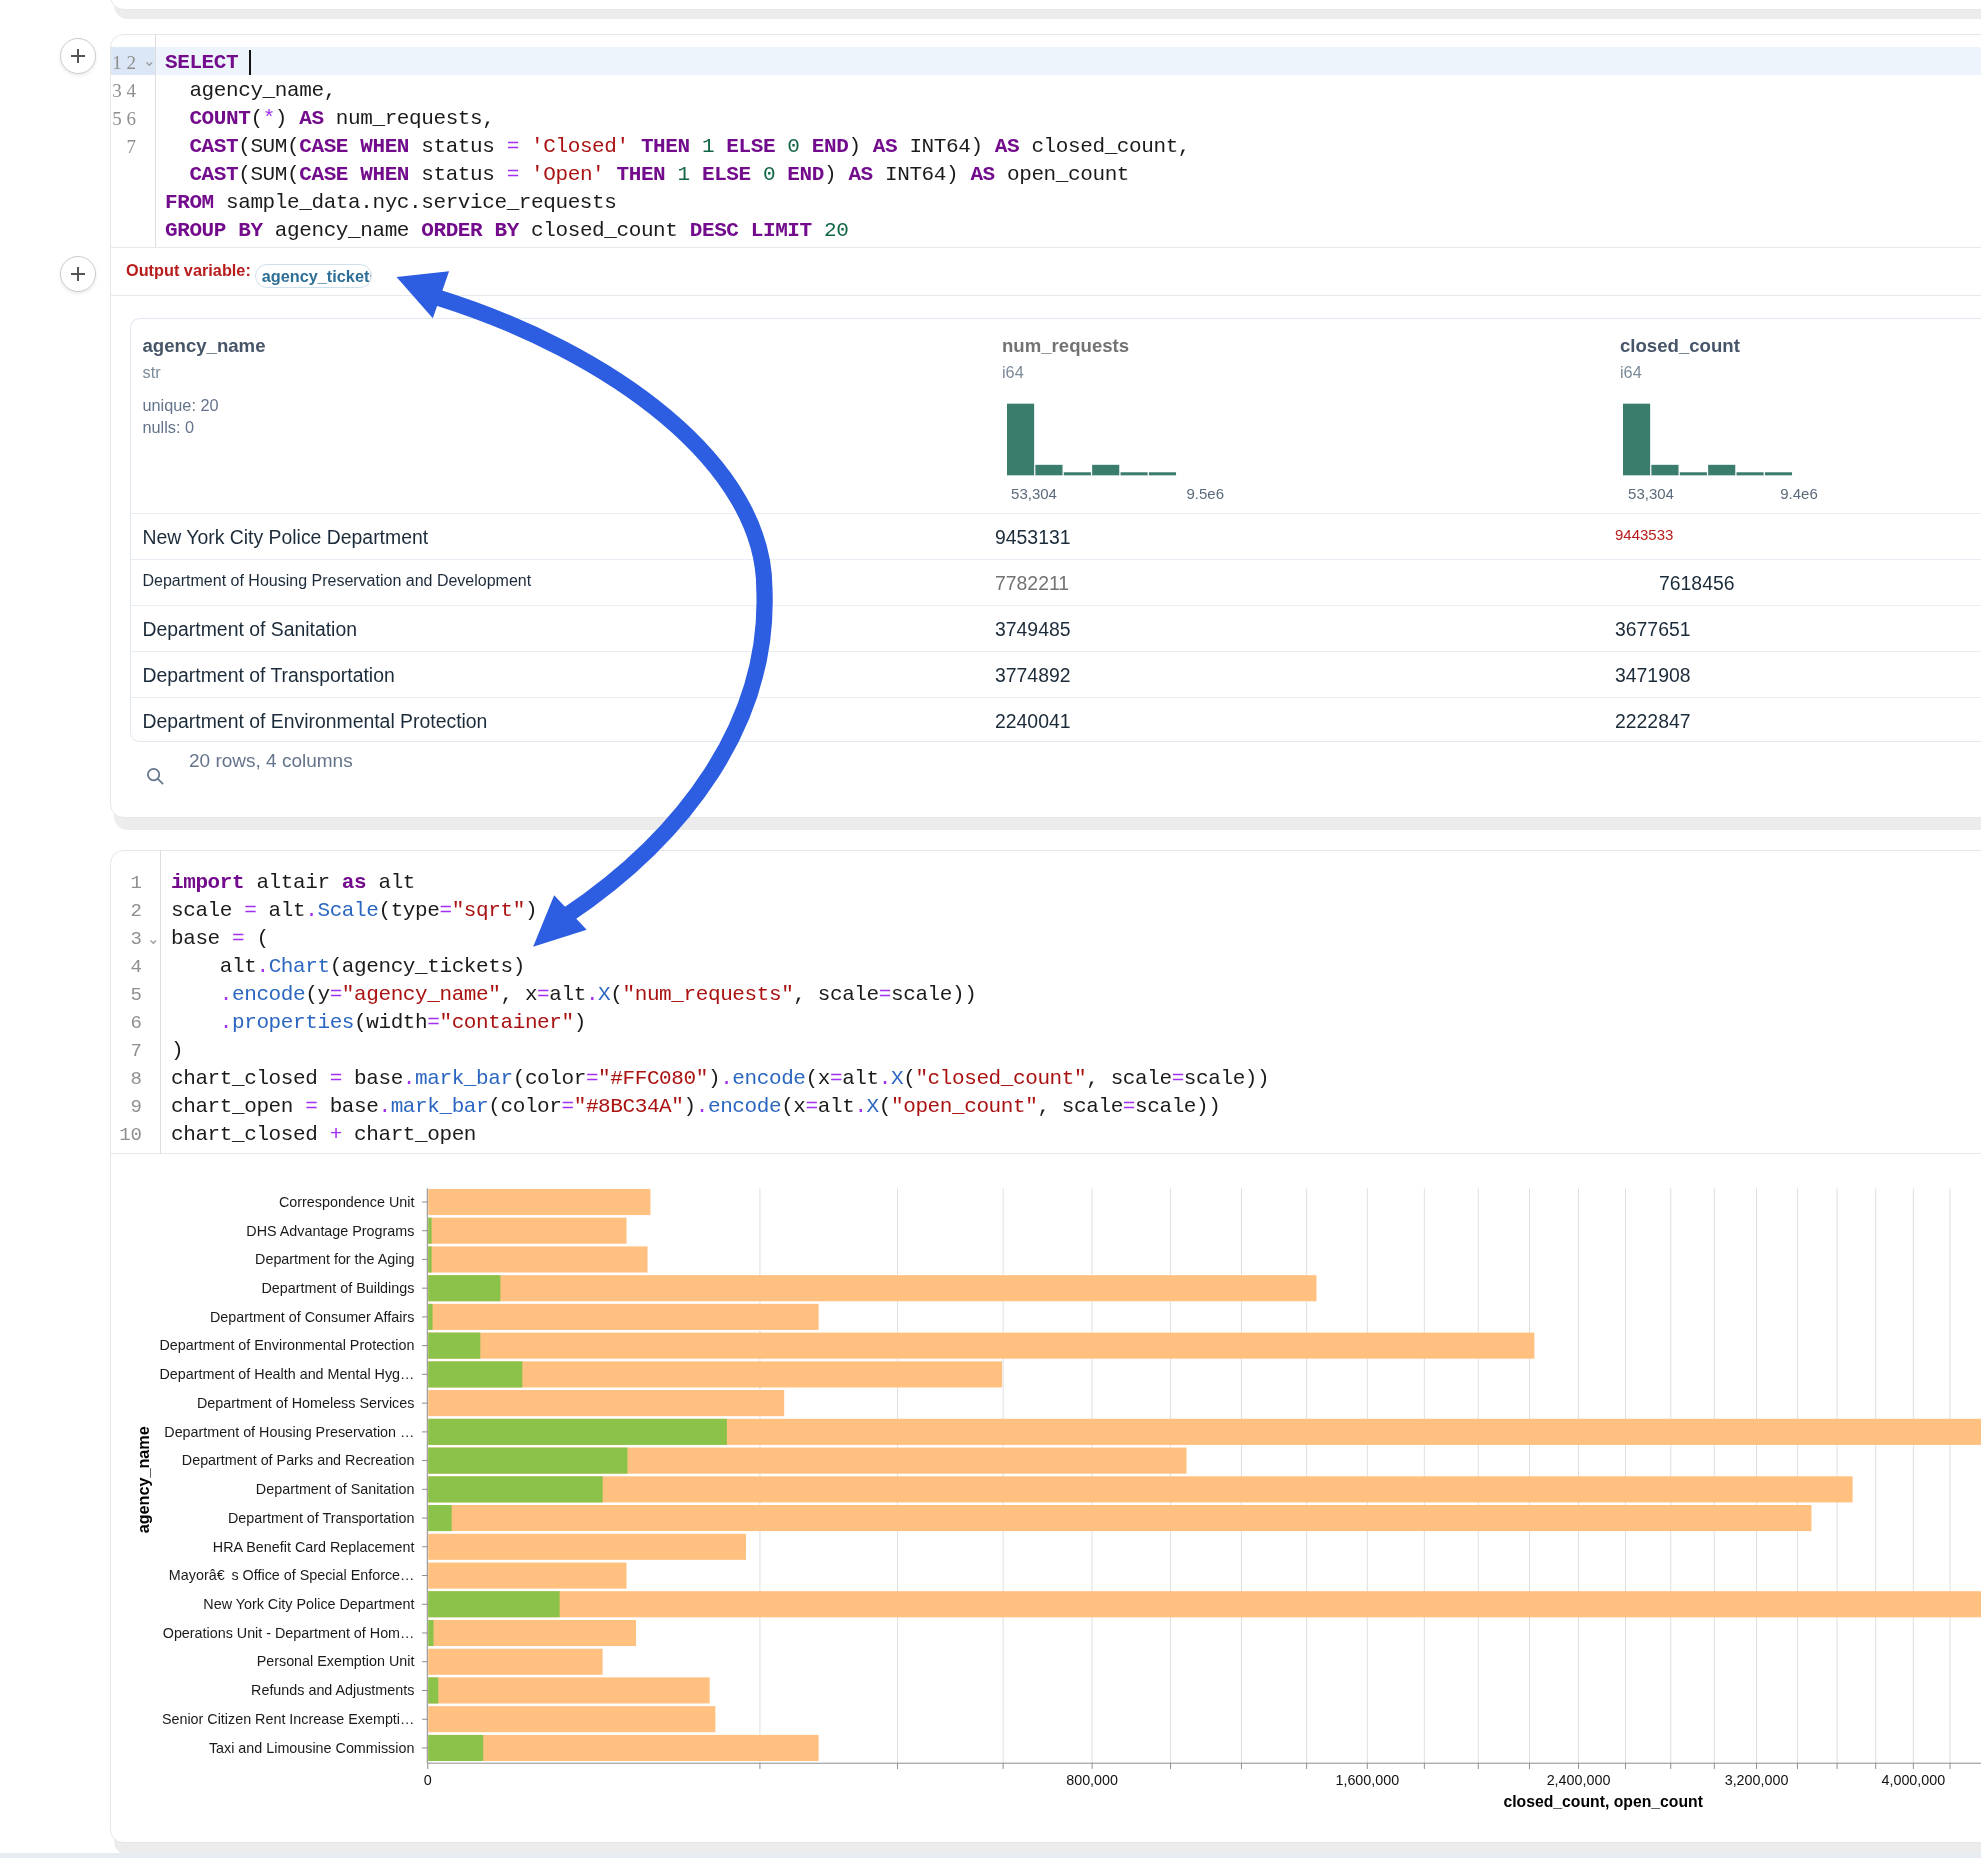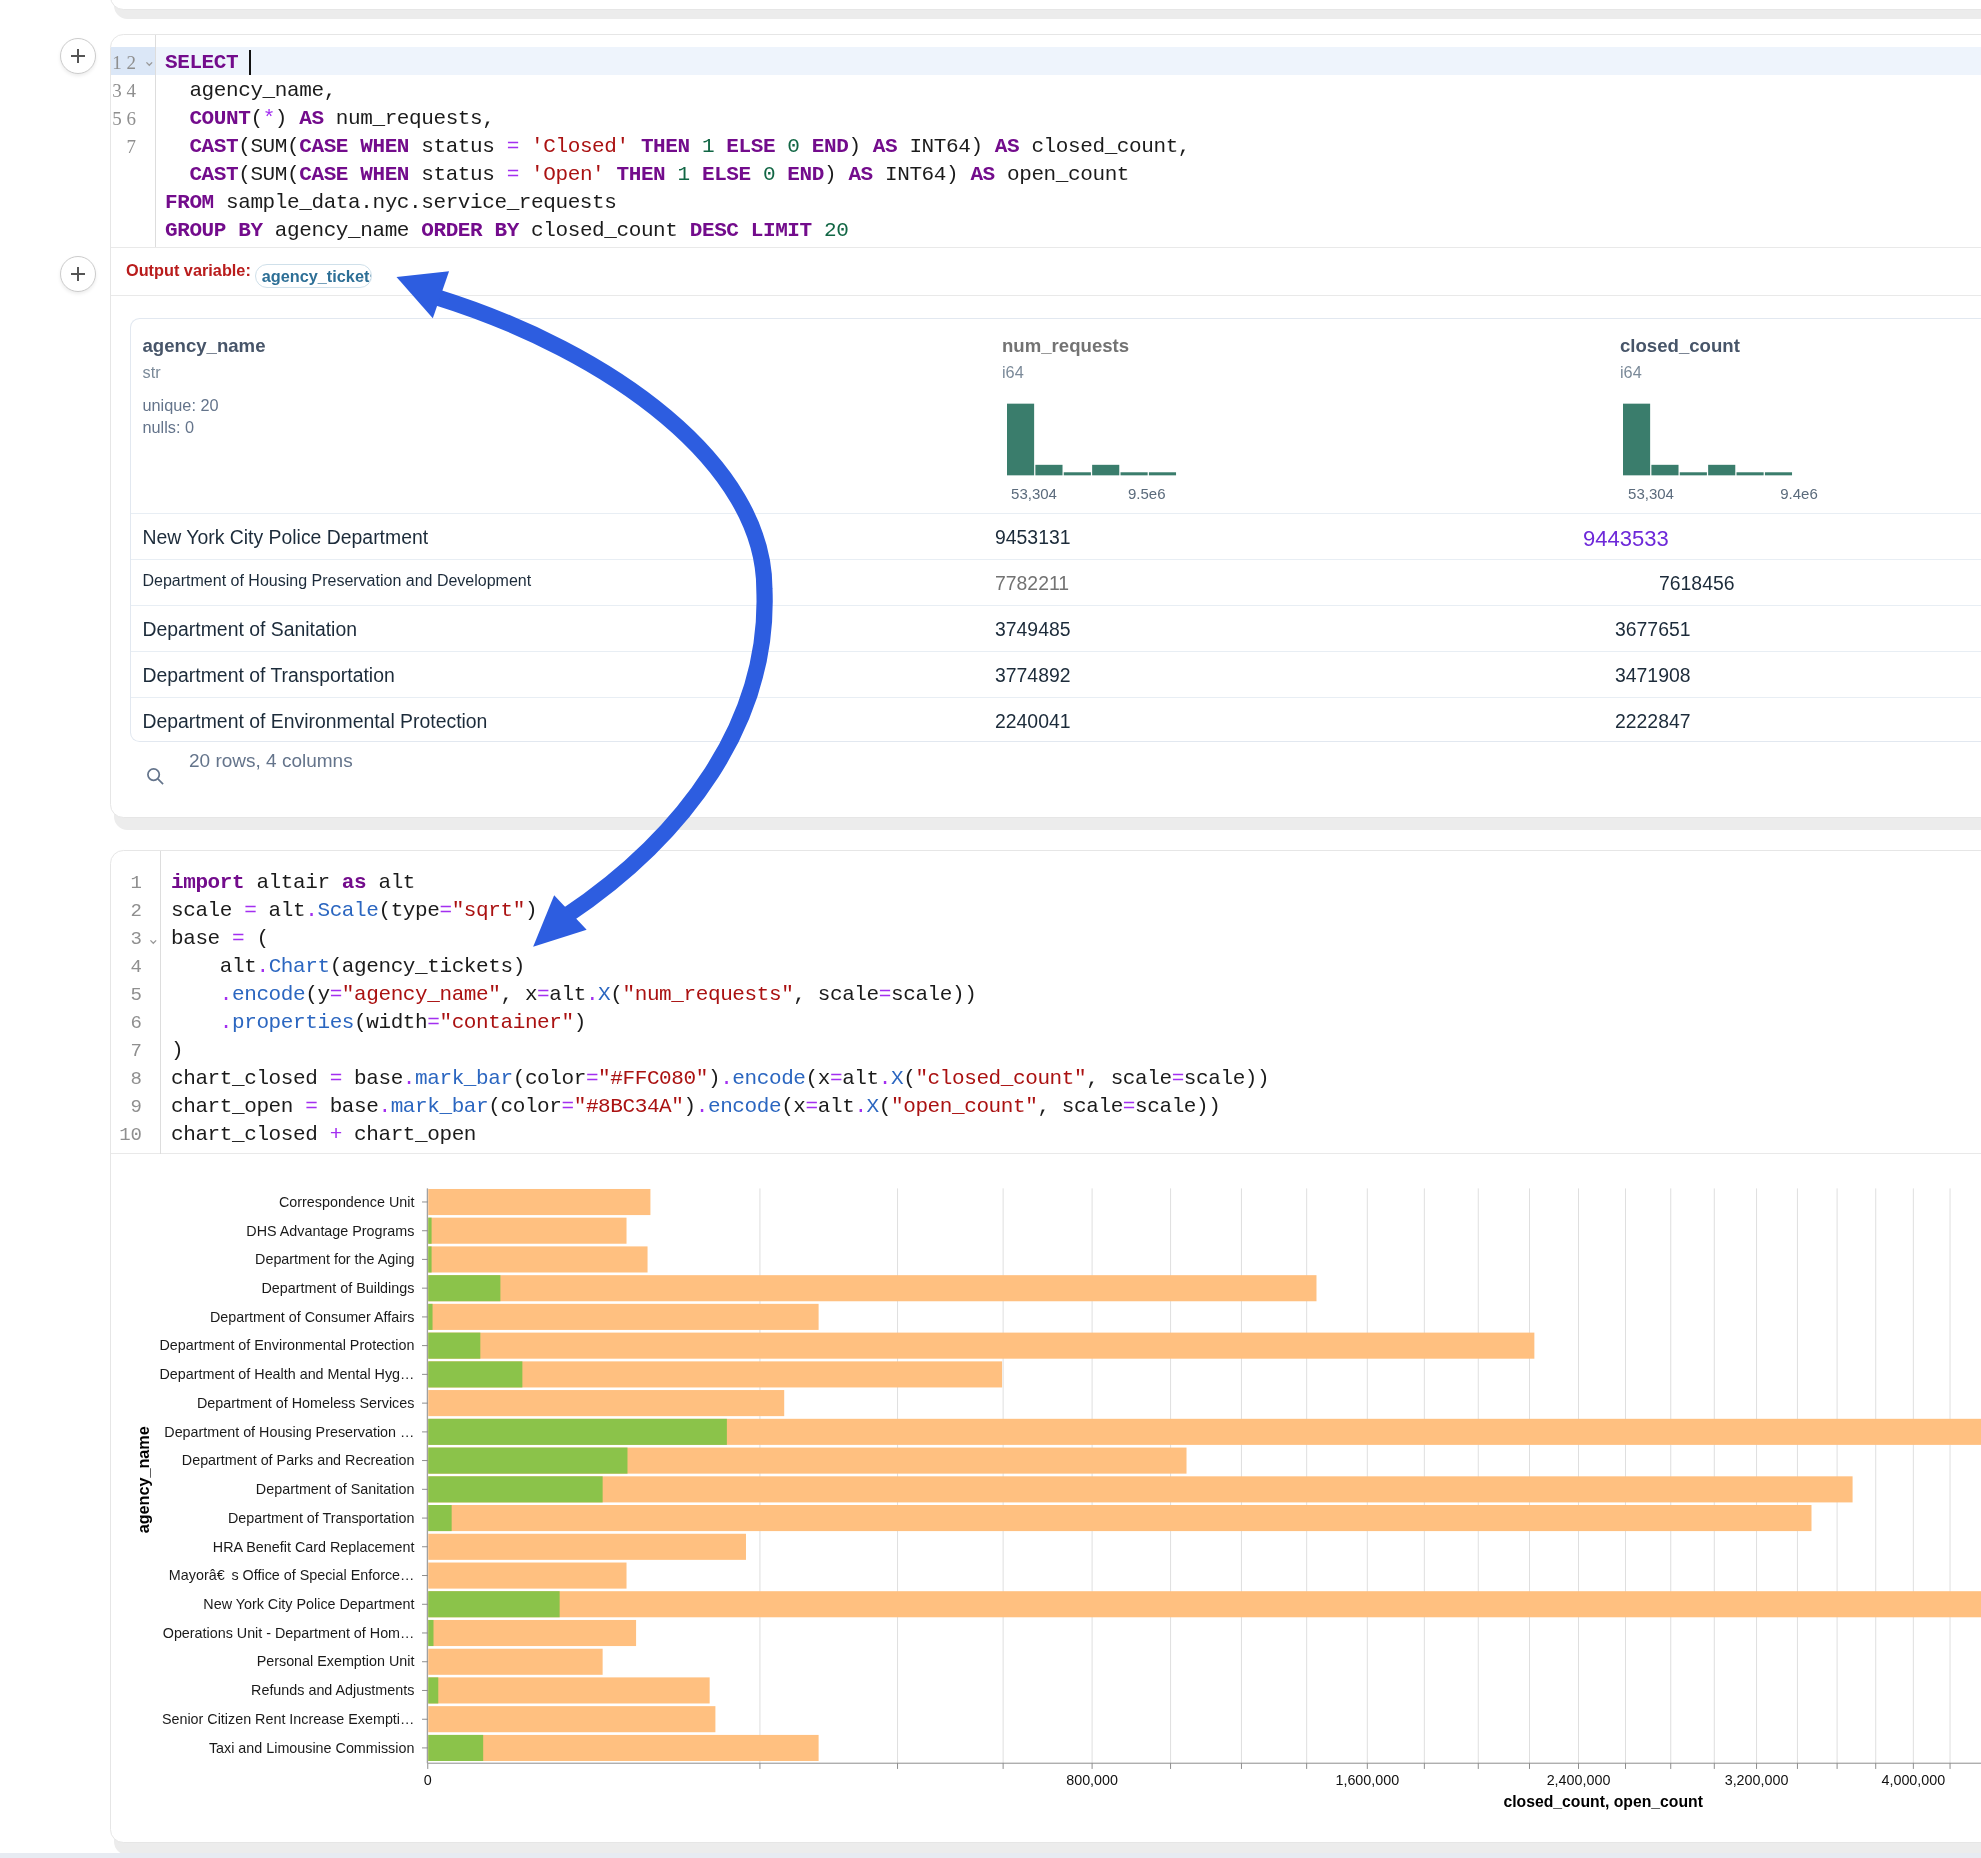--- a/index.html
+++ b/index.html
@@ -92,21 +92,21 @@
           <rect x="59.4" y="72.3" width="28.4" height="3.2"></rect>
             <rect x="89.1" y="64.5" width="28.4" height="11"></rect>
           <rect x="118.8" y="72.3" width="28.4" height="3.2"></rect>
             <rect x="148.5" y="72.3" width="28.4" height="3.2"></rect>
         </g>
       </svg>
       <div style="position:absolute; left:903px; top:166px; width:0; overflow:visible;">
           <div style="margin-left:-48px; width:96px; text-align:center; font-size:15px; color:#5b6b7c;">53,304</div>
         </div>
       <div style="position:absolute; left:1045px; top:166px; width:0; overflow:visible;">
-          <div style="margin-left:-48px; width:96px; text-align:left; font-size:15px; color:#5b6b7c;">9.5e6</div>
+          <div style="margin-left:-48px; width:96px; text-align:right; font-size:15px; color:#5b6b7c;">9.5e6</div>
         </div>
       <svg style="position:absolute; left:1492px; top:84px;" width="172" height="73" viewBox="0 0 180 76">
         <g fill="#3a7d6c">
           <rect x="0" y="0.5" width="28.4" height="75"></rect>
             <rect x="29.7" y="64.5" width="28.4" height="11"></rect>
           <rect x="59.4" y="72.3" width="28.4" height="3.2"></rect>
             <rect x="89.1" y="64.5" width="28.4" height="11"></rect>
           <rect x="118.8" y="72.3" width="28.4" height="3.2"></rect>
             <rect x="148.5" y="72.3" width="28.4" height="3.2"></rect>
         </g>
@@ -115,21 +115,21 @@
           <div style="margin-left:-48px; width:96px; text-align:center; font-size:15px; color:#5b6b7c;">53,304</div>
         </div>
       <div style="position:absolute; left:1668px; top:166px; width:0; overflow:visible;">
           <div style="margin-left:-48px; width:96px; text-align:center; font-size:15px; color:#5b6b7c;">9.4e6</div>
         </div>
 
       <div style="position:absolute; left:0; top:194px; width:100%;">
         <div style="height:46px; border-top:1px solid #e8eef4; position:relative;">
             <span style="position:absolute; left:11.5px; top:11.5px; font-size:19.4px; color:#1c2b3a;">New York City Police Department</span>
             <span style="position:absolute; left:864px; top:11.5px; font-size:19.4px; color:#1c2b3a;">9453131</span>
-            <span style="position:absolute; left:1452px; top:11.5px; font-size:22px; color:#6d28d9;">9443533</span>
+            <span style="position:absolute; left:1484px; top:11.5px; font-size:15px; color:#b91c1c;">9443533</span>
           </div>
         <div style="height:46px; border-top:1px solid #e8eef4; position:relative;">
             <span style="position:absolute; left:11.5px; top:11.5px; font-size:16px; color:#1c2b3a;">Department of Housing Preservation and Development</span>
             <span style="position:absolute; left:864px; top:11.5px; font-size:19.4px; color:#737373;">7782211</span>
             <span style="position:absolute; left:1484px; top:11.5px; font-size:19.4px; color:#1c2b3a;margin-left:44px;">7618456</span>
           </div>
         <div style="height:46px; border-top:1px solid #e8eef4; position:relative;">
             <span style="position:absolute; left:11.5px; top:11.5px; font-size:19.4px; color:#1c2b3a;">Department of Sanitation</span>
             <span style="position:absolute; left:864px; top:11.5px; font-size:19.4px; color:#1c2b3a;">3749485</span>
             <span style="position:absolute; left:1484px; top:11.5px; font-size:19.4px; color:#1c2b3a;">3677651</span>

